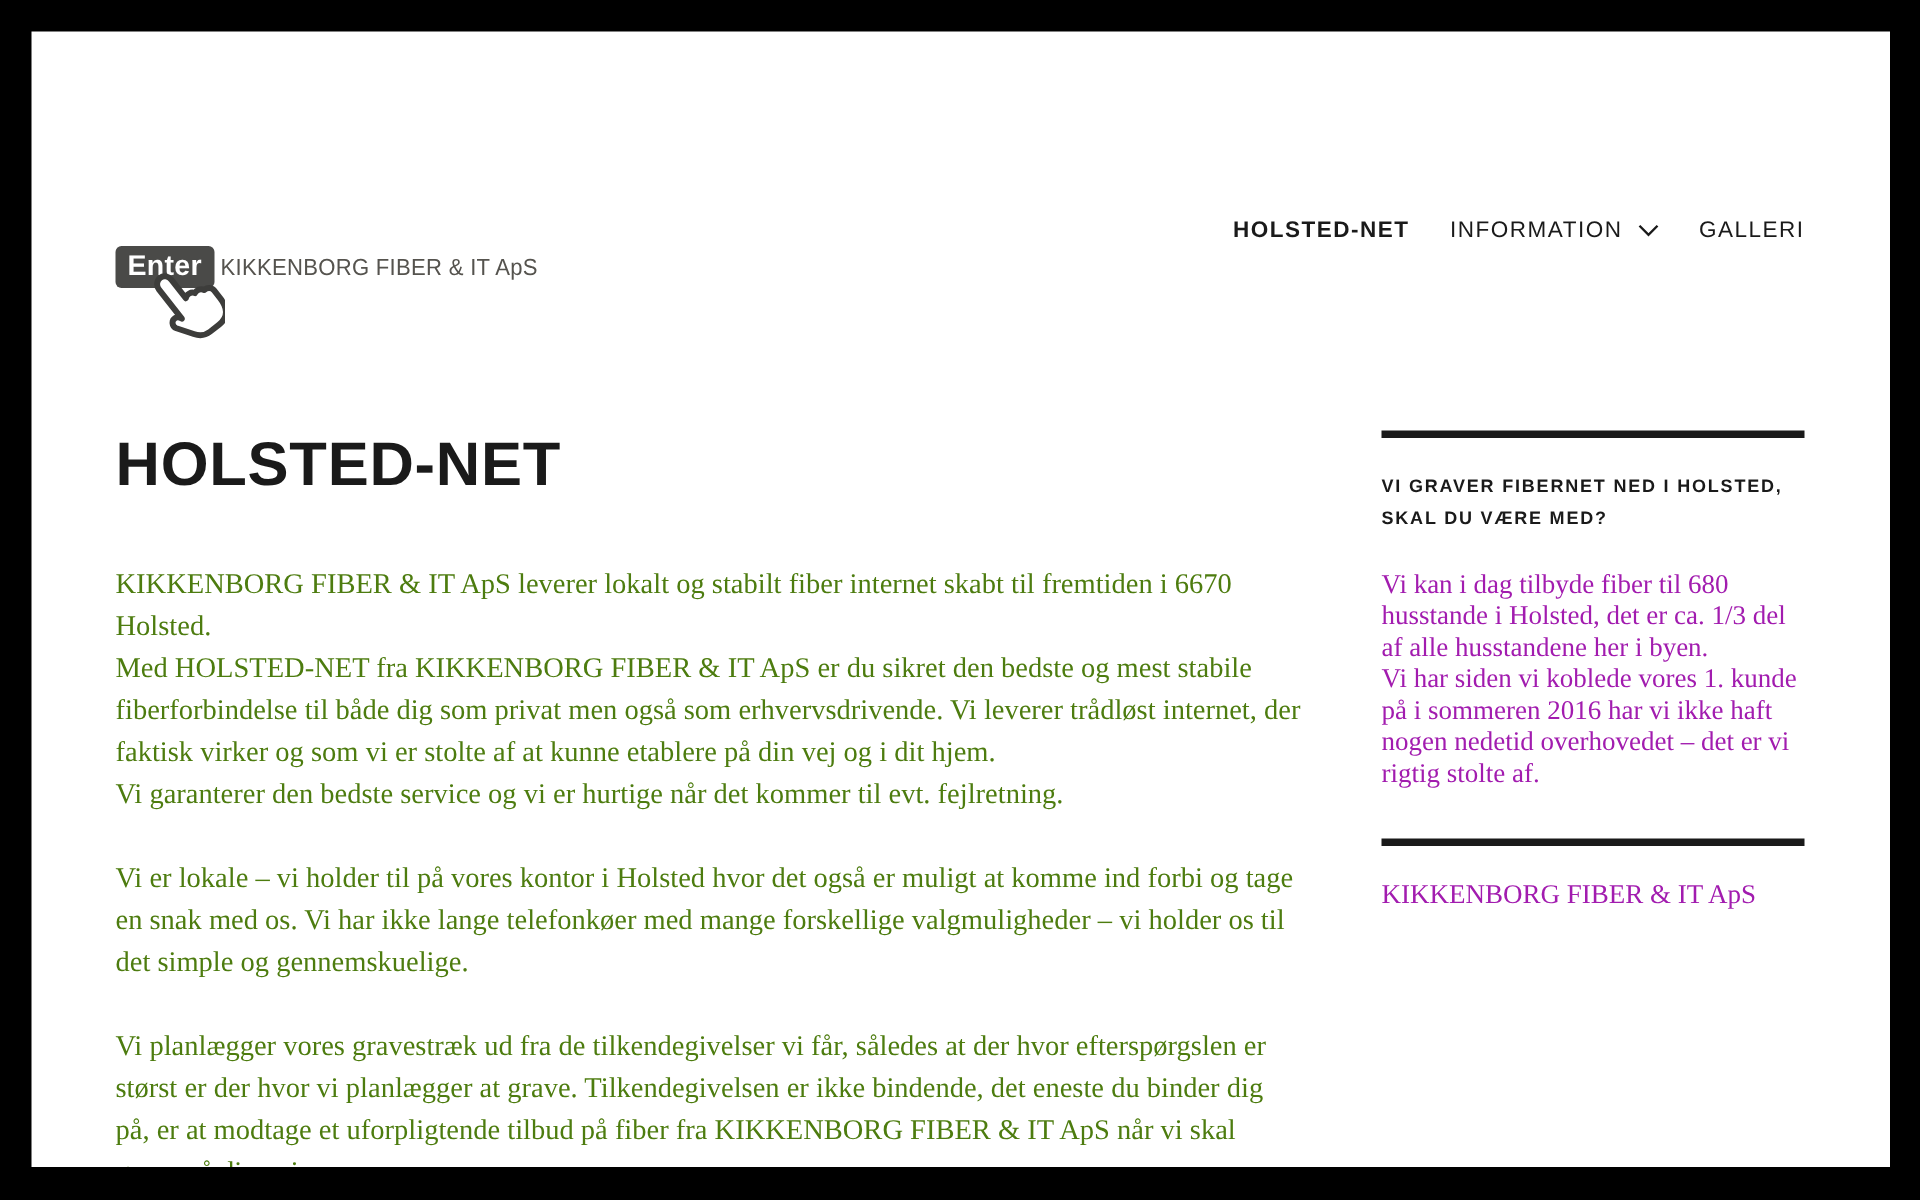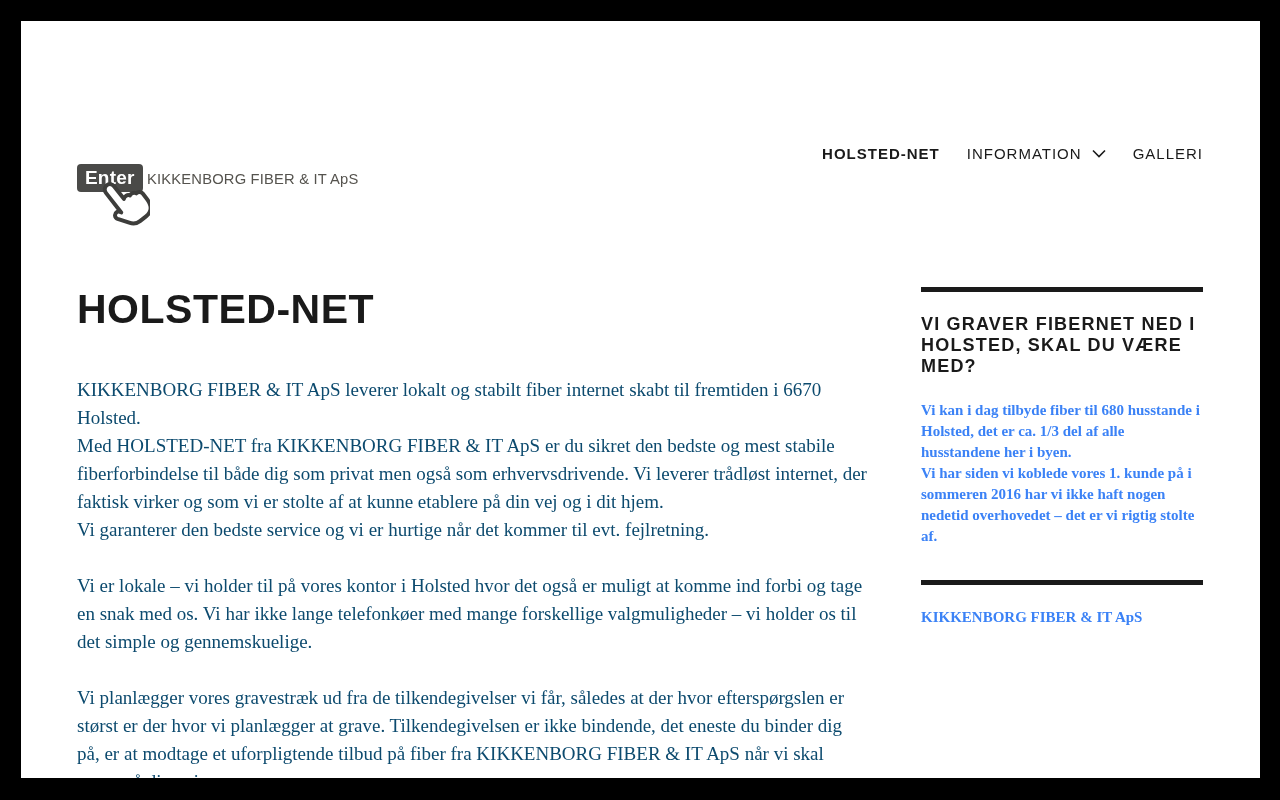--- a/index.html
+++ b/index.html
@@ -39,39 +39,38 @@
   .nav .chev { margin-left: 10px; }
 
   
   .article { position: absolute; left: 77px; top: 285px; width: 792px; }
   .article h1 {
     font-size: 41px; font-weight: bold; letter-spacing: 0.5px;
     line-height: 1.2; margin: 0 0 42px 0; color: #1a1a1a;
   }
   .article p {
     font-family: "Liberation Serif", serif;
-    font-size: 19px; line-height: 28px; color: #0c4a6e;
+    font-size: 19px; line-height: 28px; color: #4d7c0f;
     margin: 0 0 28px 0;
   }
 
   
   .sidebar { position: absolute; left: 921px; top: 287px; width: 282px; }
   .widget { border-top: 5px solid #1a1a1a; padding-top: 22px; }
   .widget + .widget { margin-top: 33px; }
   .widget h2 {
-    font-size: 18px; font-weight: bold; letter-spacing: 1.2px;
+    font-size: 12px; font-weight: bold; letter-spacing: 1.2px;
     line-height: 21px; text-transform: uppercase; color: #1a1a1a;
     margin: 0 0 23px 0; padding-right: 6px;
   }
   .widget.contact h2 { margin-bottom: 18px; }
   .widget p {
     font-family: "Liberation Serif", serif;
-    font-size: 15px; line-height: 21px; color: #3b82f6;
+    font-size: 18px; line-height: 21px; color: #a21caf;
     margin: 0 0 21px 0;
-    font-weight: bold;
   }
   .widget p:last-child { margin-bottom: 0; }
 </style>
 </head>
 <body>
 
 <div class="page">
 
   <header>
     <a class="logo">

